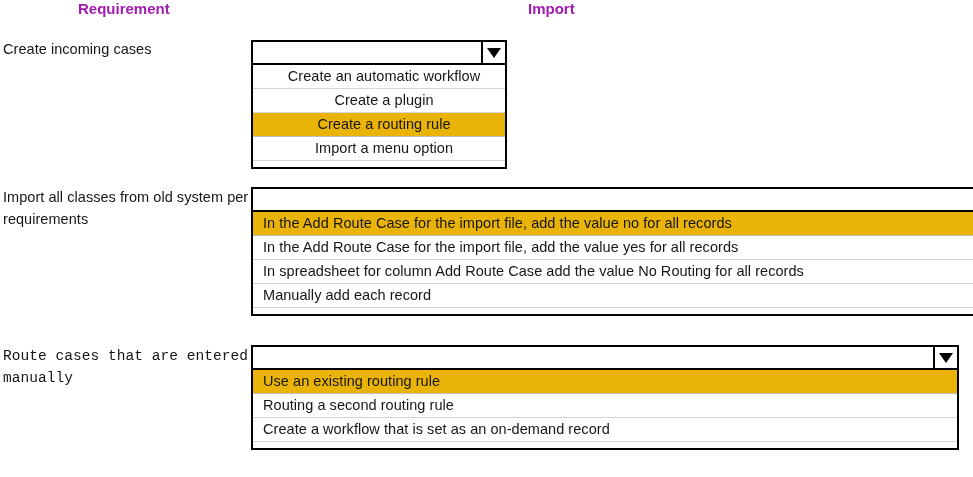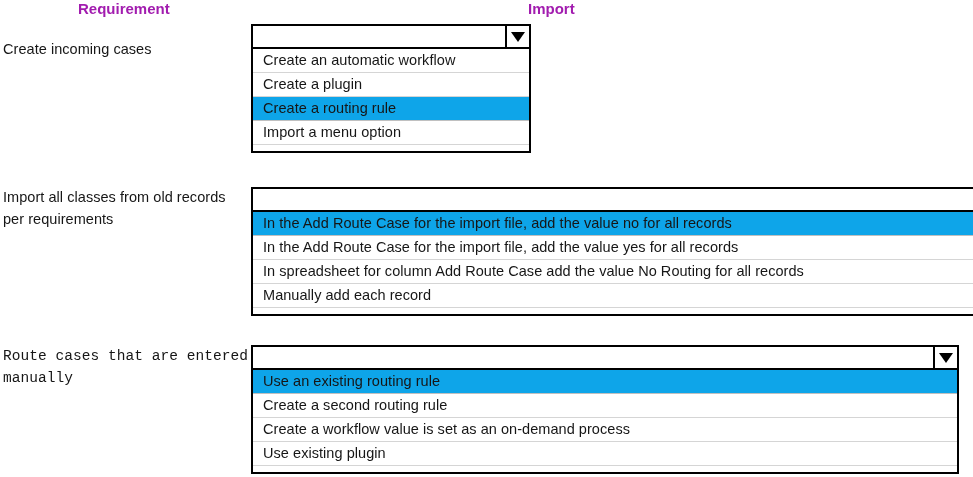--- a/index.html
+++ b/index.html
@@ -92,26 +92,26 @@
     background: #ffffff;
     border-bottom: 1px solid #d5d5d5;
     white-space: nowrap;
     overflow: hidden;
     letter-spacing: 0.05px;
   }
   .option:last-child {
     border-bottom: none;
   }
   .option.selected {
-    background: #0ea5e9;
+    background: #eab308;
     border-bottom-color: #c0c0c0;
   }
 
   
-  #dropdown-0 { left: 251px; top: 24px;  width: 280px; }
+  #dropdown-0 { left: 251px; top: 40px;  width: 256px; text-align: center; }
   #dropdown-0 .combo { height: 25px; }
 
   #dropdown-1 { left: 251px; top: 187px; width: 774px; }
   #dropdown-1 .combo { height: 25px; }
 
   #dropdown-2 { left: 251px; top: 345px; width: 708px; }
   #dropdown-2 .combo { height: 25px; }
 
   
   .list-pad { height: 6px; background:#ffffff; }
@@ -135,21 +135,21 @@
   </div>
   <div class="option-list">
     <div class="option">Create an automatic workflow</div>
     <div class="option">Create a plugin</div>
     <div class="option selected">Create a routing rule</div>
     <div class="option">Import a menu option</div>
     <div class="list-pad"></div>
   </div>
 </div>
 
-<div class="req-label" id="req-label-1">Import all classes from old records per requirements</div>
+<div class="req-label" id="req-label-1">Import all classes from old system per requirements</div>
 
 <div class="dropdown" id="dropdown-1">
   <div class="combo">
     <div class="combo-value" title=""></div>
     <div class="combo-arrow-btn">
       <svg width="14" height="10" viewBox="0 0 14 10" aria-hidden="true">
         <polygon points="0,0 14,0 7,10" fill="#000000"></polygon>
       </svg>
     </div>
   </div>
@@ -168,18 +168,17 @@
   <div class="combo">
     <div class="combo-value" title=""></div>
     <div class="combo-arrow-btn">
       <svg width="14" height="10" viewBox="0 0 14 10" aria-hidden="true">
         <polygon points="0,0 14,0 7,10" fill="#000000"></polygon>
       </svg>
     </div>
   </div>
   <div class="option-list">
     <div class="option selected">Use an existing routing rule</div>
-    <div class="option">Create a second routing rule</div>
-    <div class="option">Create a workflow value is set as an on-demand process</div>
-    <div class="option">Use existing plugin</div>
+    <div class="option">Routing a second routing rule</div>
+    <div class="option">Create a workflow that is set as an on-demand record</div>
     <div class="list-pad"></div>
   </div>
 </div>
 
 </body></html>

